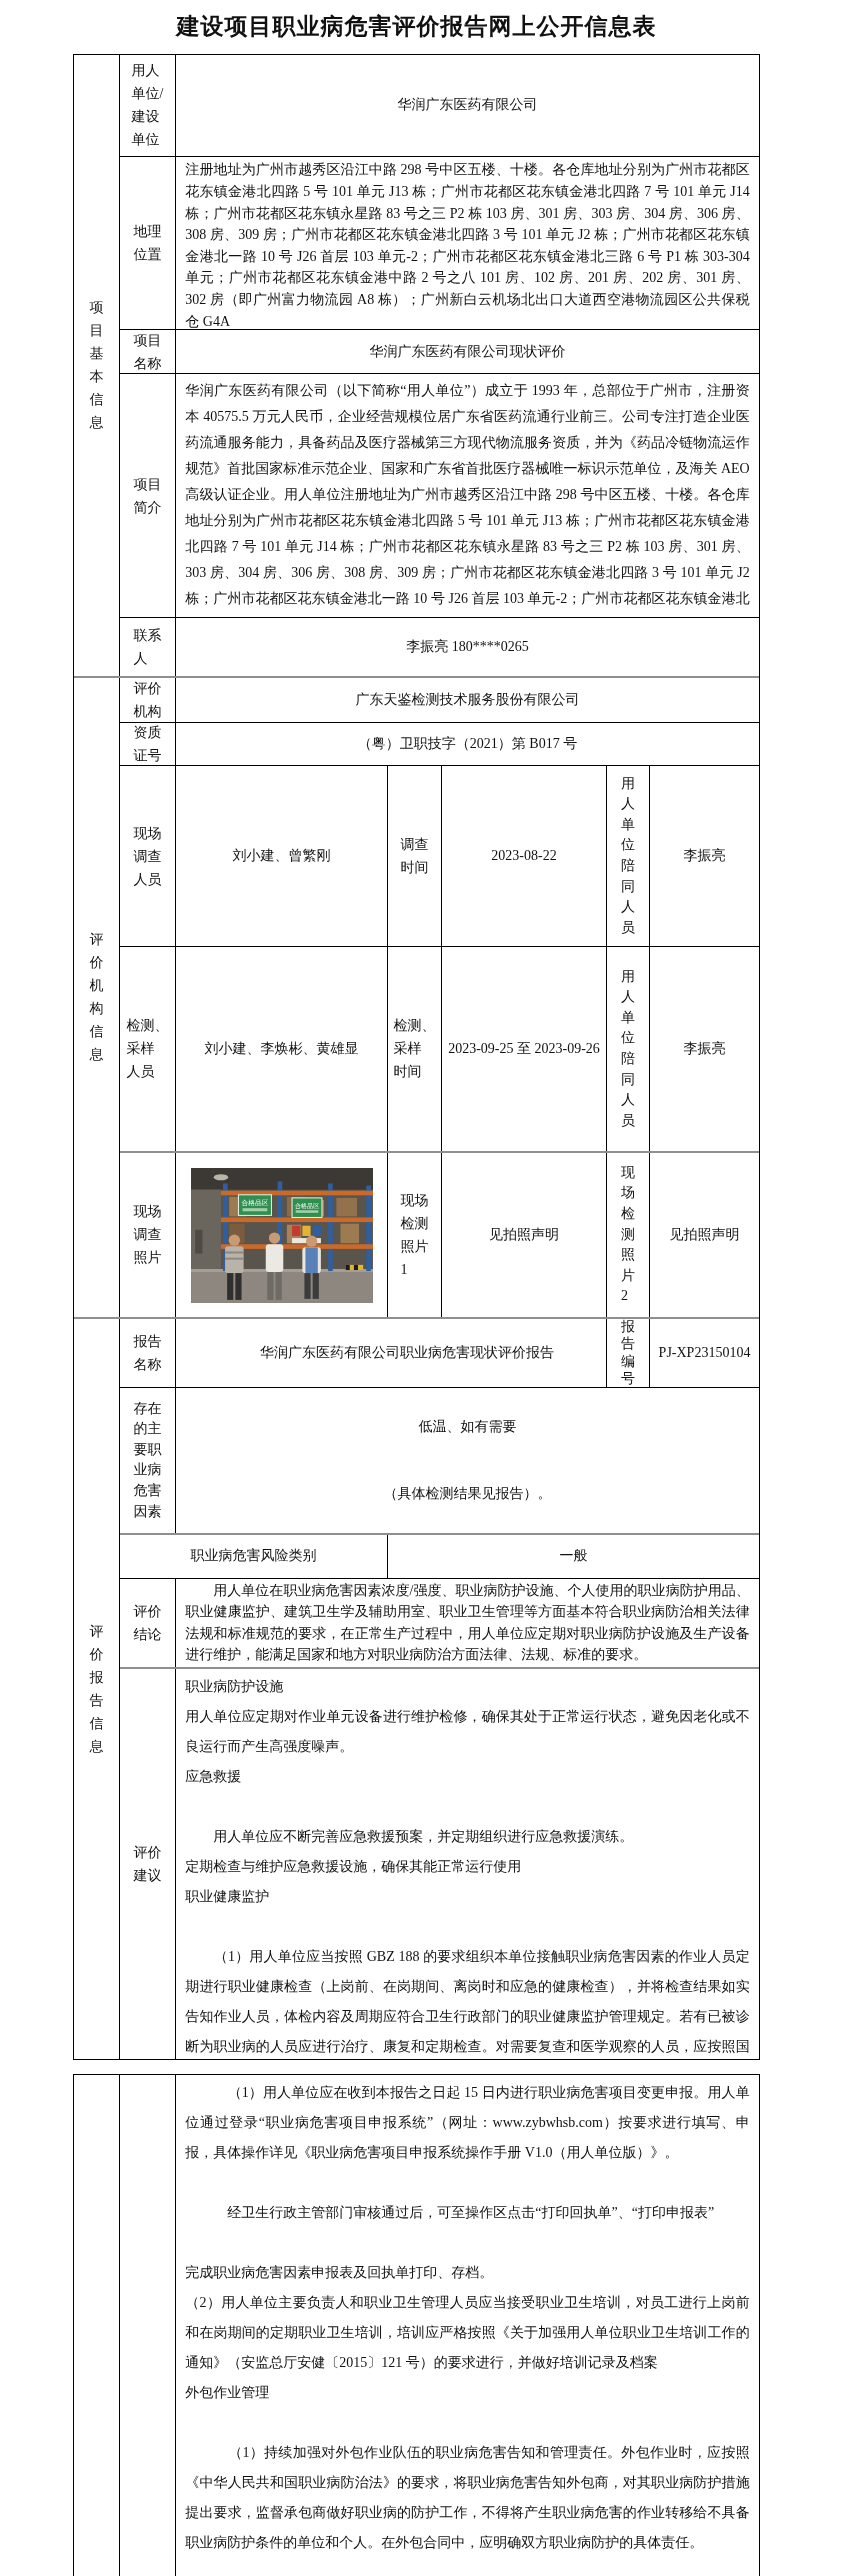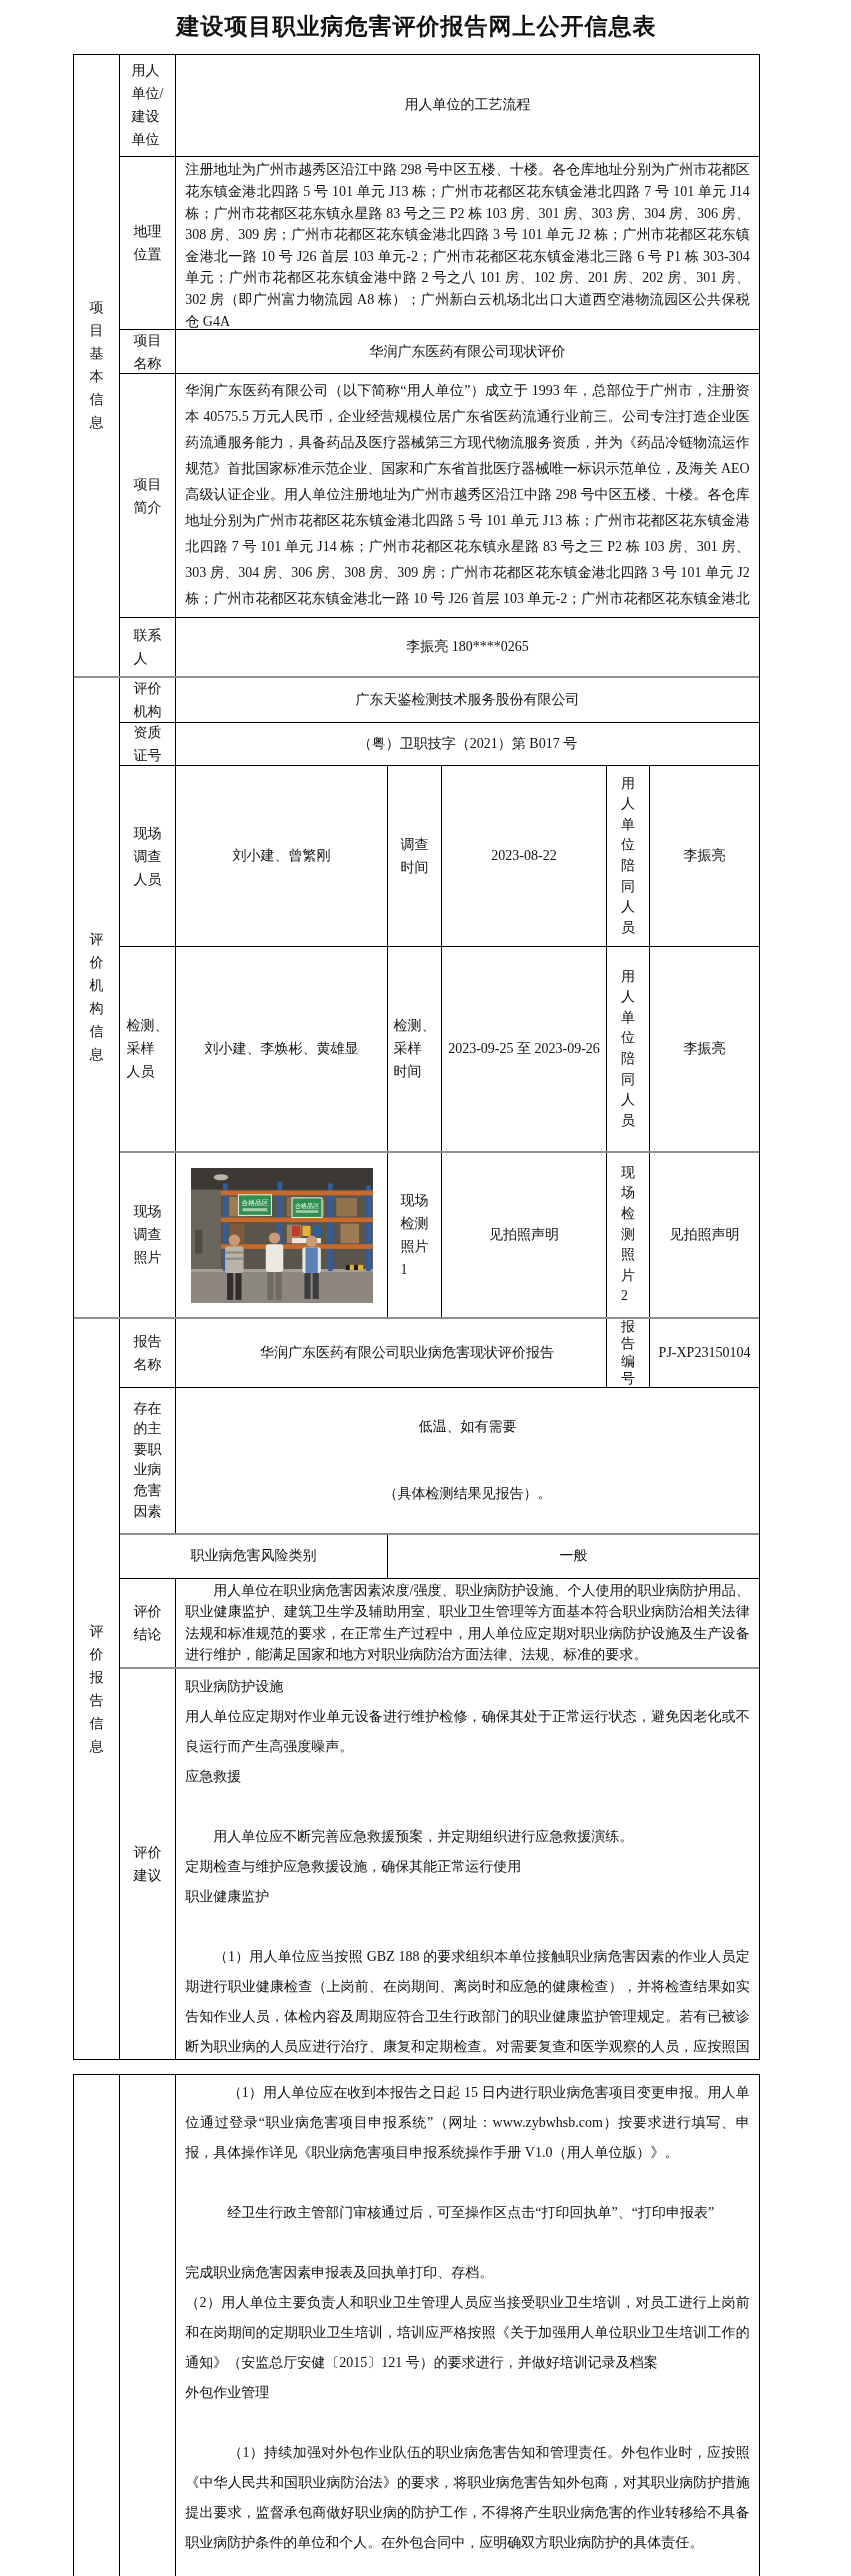--- a/index.html
+++ b/index.html
@@ -58,21 +58,21 @@
 息</span>
       </div>
       <div class="sec-rows">
         <div class="row" style="height:104px">
           <div class="cell w-lbl c">
               <span class="vl">用人
 单位/
 建设
 单位</span>
             </div>
-          <div class="cell w-rest c txt">用人单位的工艺流程</div>
+          <div class="cell w-rest c txt">华润广东医药有限公司</div>
         </div>
         <div class="row" style="height:177px">
           <div class="cell w-lbl c">
               <span class="vl">地理
 位置</span>
             </div>
           <div class="cell w-rest para" style="line-height:21.6px">注册地址为广州市越秀区沿江中路 298 号中区五楼、十楼。各仓库地址分别为广州市花都区花东镇金港北四路 5 号 101 单元 J13 栋；广州市花都区花东镇金港北四路 7 号 101 单元 J14 栋；广州市花都区花东镇永星路 83 号之三 P2 栋 103 房、301 房、303 房、304 房、306 房、308 房、309 房；广州市花都区花东镇金港北四路 3 号 101 单元 J2 栋；广州市花都区花东镇金港北一路 10 号 J26 首层 103 单元-2；广州市花都区花东镇金港北三路 6 号 P1 栋 303-304 单元；广州市花都区花东镇金港中路 2 号之八 101 房、102 房、201 房、202 房、301 房、302 房（即广州富力物流园 A8 栋）；广州新白云机场北出口大道西空港物流园区公共保税仓 G4A</div>
         </div>
         <div class="row" style="height:45px">
           <div class="cell w-lbl c">

